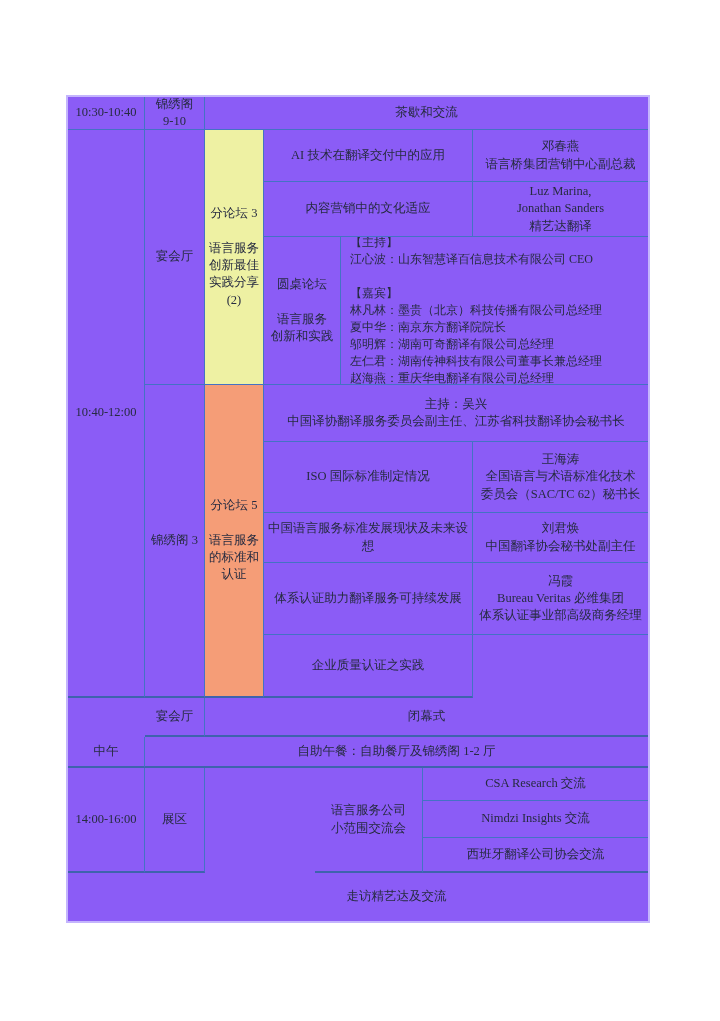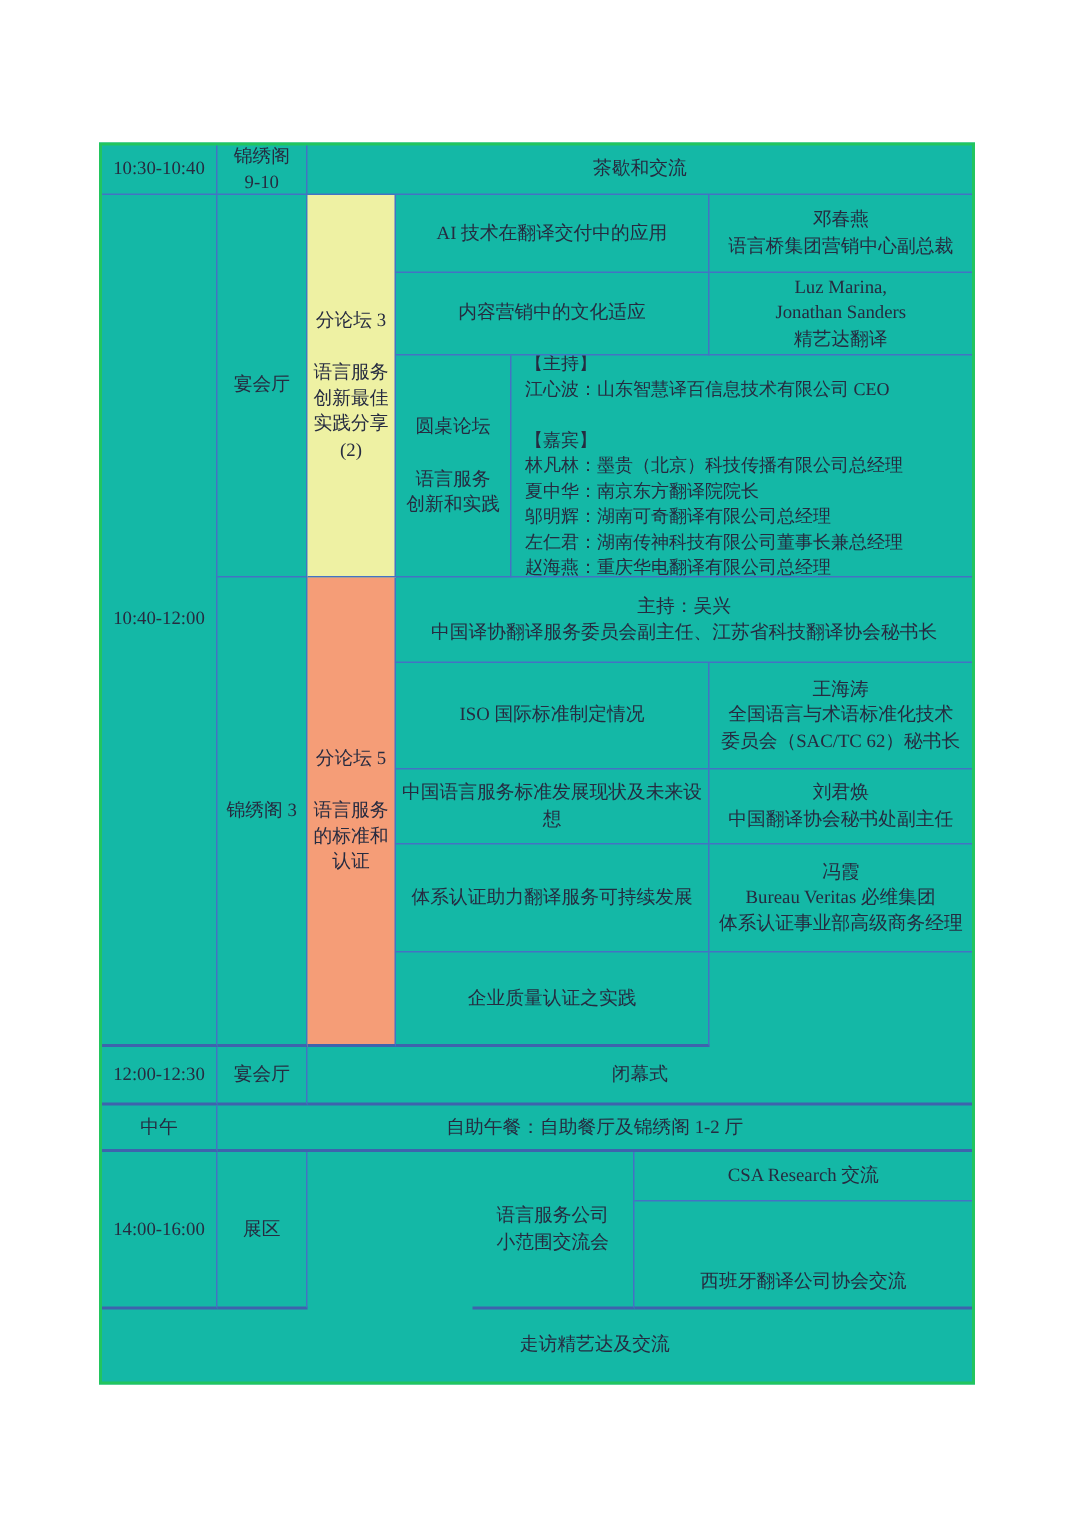--- a/index.html
+++ b/index.html
@@ -6,22 +6,22 @@
   body{
     width:720px;height:1021px;background:#ffffff;position:relative;
     font-family:"Liberation Serif","DejaVu Serif",serif;
     color:#262b40;
   }
   .table{
     position:absolute;left:66px;top:95px;
     display:grid;
     grid-template-columns:77px 60px 59px 51px 26px 82px 50px 175px;
     grid-template-rows:33px 52px 55px 148px 57px 71px 50px 72px 63px 39px 31px 33px 37px 35px 48px;
-    border:2px solid #22c55e;
-    background:#14b8a6;
+    border:2px solid #c4b5fd;
+    background:#8b5cf6;
   }
   .c{
     border-right:1px solid #4472c4;
     border-bottom:1px solid #4472c4;
     display:flex;align-items:center;justify-content:center;
     text-align:center;
     font-size:12.5px;line-height:1.38;
     white-space:pre-line;
     padding:1px 3px;
     box-sizing:border-box;
@@ -97,29 +97,29 @@
   <div class="c no-r" style="grid-column:8;grid-row:7;">刘君焕
 中国翻译协会秘书处副主任</div>
 
   <div class="c" style="grid-column:4/8;grid-row:8;">体系认证助力翻译服务可持续发展</div>
   <div class="c no-r" style="grid-column:8;grid-row:8;">冯霞
 Bureau Veritas 必维集团
 体系认证事业部高级商务经理</div>
 
   <div class="c tb" style="grid-column:4/8;grid-row:9;">企业质量认证之实践</div>
 
-  <div class="c tb" style="grid-column:1;grid-row:10;">12:00-12:30</div>
   <div class="c tb" style="grid-column:2;grid-row:10;">宴会厅</div>
   <div class="c no-r tb" style="grid-column:3/9;grid-row:10;text-align:center;">闭幕式</div>
 
   <div class="c tb" style="grid-column:1;grid-row:11;">中午</div>
   <div class="c no-r tb" style="grid-column:2/9;grid-row:11;">自助午餐：自助餐厅及锦绣阁 1-2 厅</div>
 
   <div class="c tb" style="grid-column:1;grid-row:12/15;">14:00-16:00</div>
   <div class="c tb" style="grid-column:2;grid-row:12/15;">展区</div>
   <div class="c tb" style="grid-column:5/7;grid-row:12/15;">语言服务公司
 小范围交流会</div>
   <div class="c no-r" style="grid-column:7/9;grid-row:12;">CSA Research 交流</div>
+  <div class="c no-r" style="grid-column:7/9;grid-row:13;">Nimdzi Insights 交流</div>
   <div class="c no-r tb" style="grid-column:7/9;grid-row:14;">西班牙翻译公司协会交流</div>
 
   <div class="c no-r no-b" style="grid-column:2/9;grid-row:15;">走访精艺达及交流</div>
 
 </div>
 
 </body></html>

